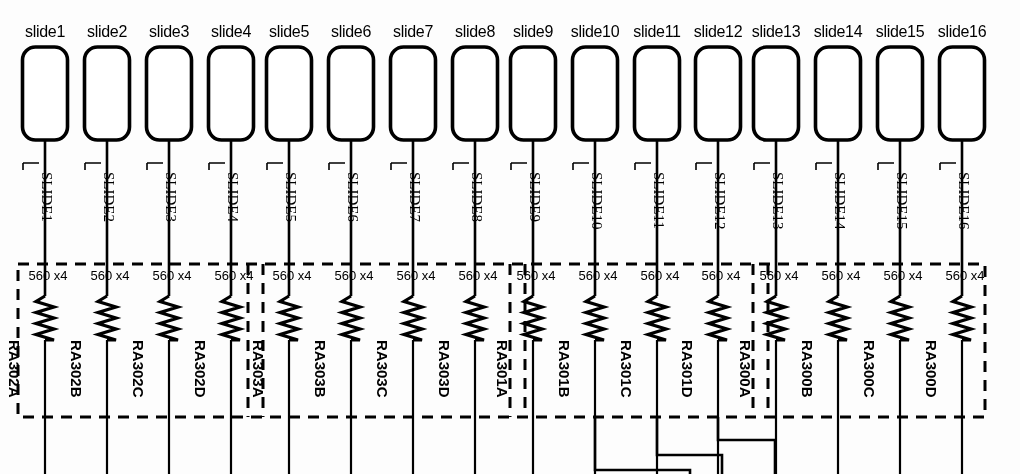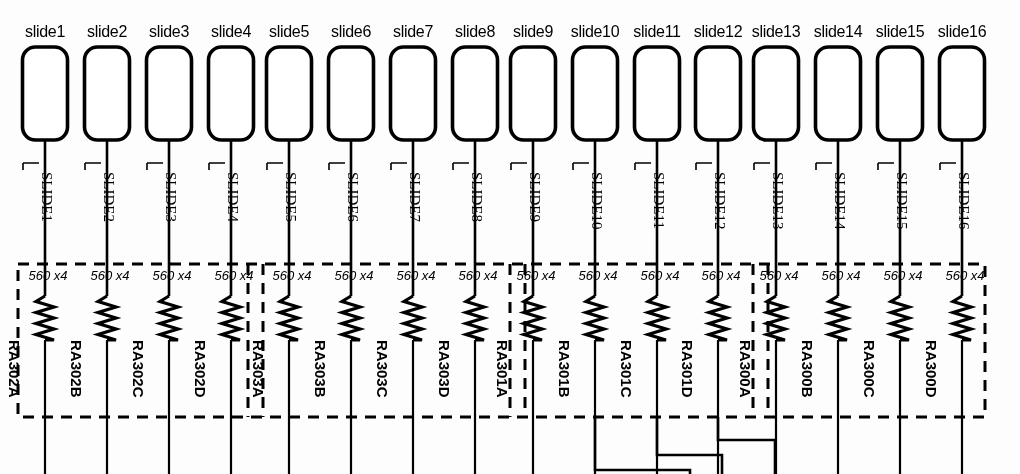--- a/index.html
+++ b/index.html
@@ -18,21 +18,20 @@
   }
   .vlabel-sans{
     position:absolute;font-size:15px;color:#000;white-space:nowrap;
     font-family:"Liberation Sans", sans-serif;font-weight:bold;
     transform-origin:left top;
     transform:rotate(90deg);
   }
   .ohm-label{
     position:absolute;font-size:13px;color:#000;white-space:nowrap;
     font-family:"Liberation Sans", sans-serif;
-    font-style:italic;
   }
 </style>
 </head>
 <body>
 
 <div id="stage">
   <svg id="svgroot" viewBox="0 0 1020 474">
     <g id="g-boxes">
         <rect x="22.5" y="47" width="45" height="93" rx="13" ry="13" fill="#ffffff" stroke="#000000" stroke-width="3.6"></rect>
         <rect x="84.5" y="47" width="45" height="93" rx="13" ry="13" fill="#ffffff" stroke="#000000" stroke-width="3.6"></rect>

